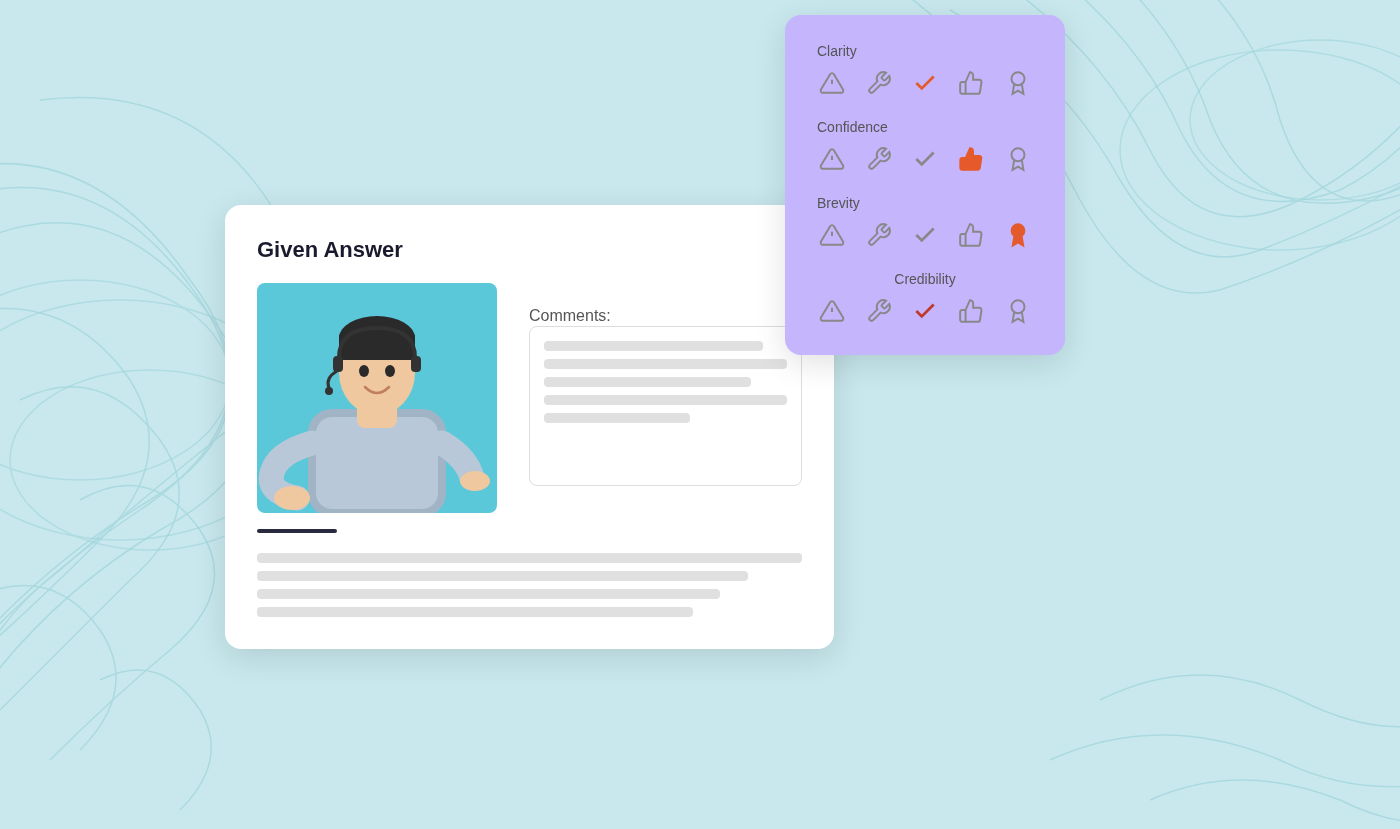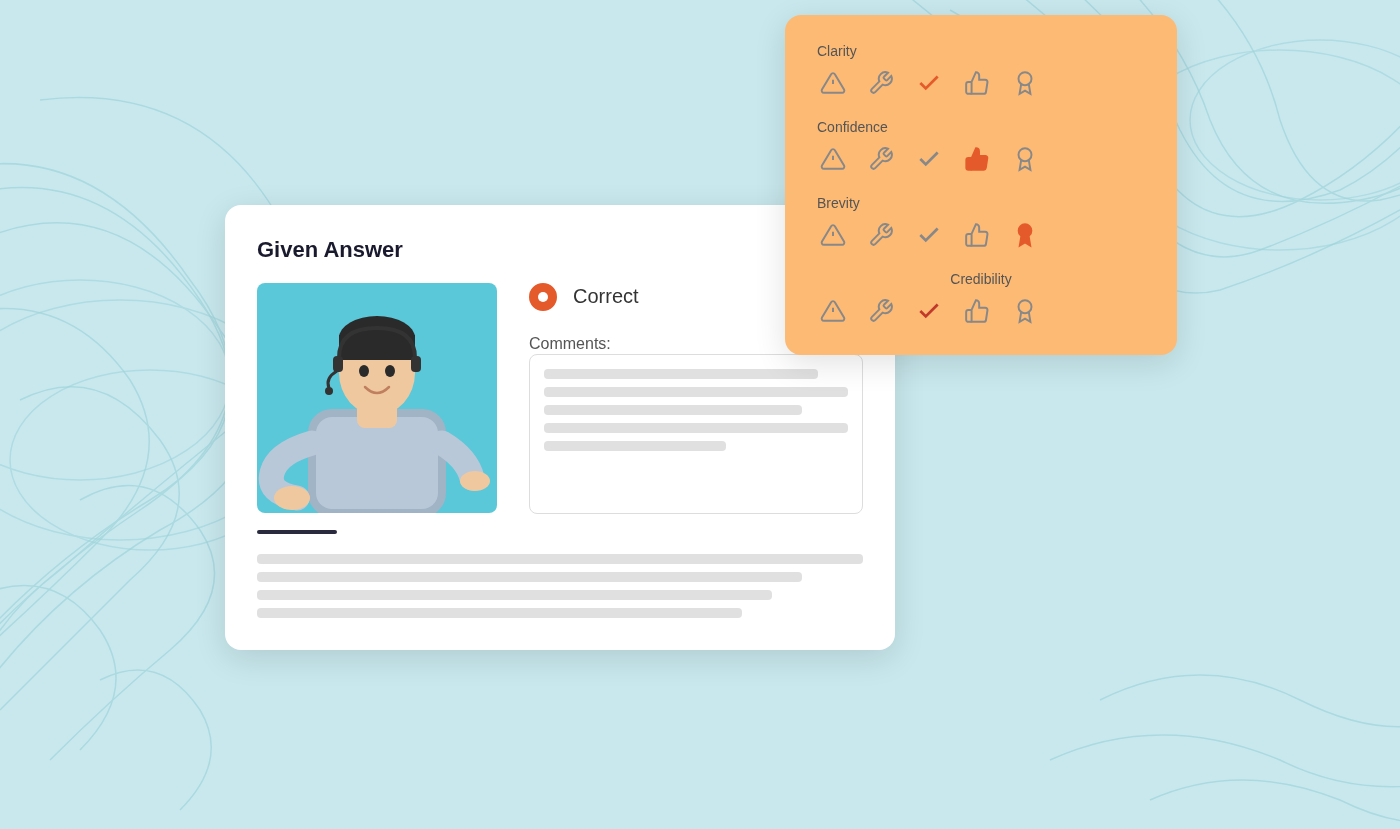--- a/index.html
+++ b/index.html
@@ -150,24 +150,24 @@
     .dark-line {
       height: 4px;
       background: #2a2a3e;
       border-radius: 2px;
       width: 80px;
       margin-bottom: 12px;
     }
 
     
     .metrics-card {
-      background: #fdba74;
+      background: #c4b5fd;
       border-radius: 16px;
       padding: 28px 32px;
-      width: 392px;
+      width: 280px;
       box-shadow: 0 8px 32px rgba(0,0,0,0.12);
       position: absolute;
       top: -110px;
       left: 560px;
       z-index: 3;
     }
 
     .metric-row {
       margin-bottom: 20px;
     }
@@ -243,21 +243,21 @@
       <ellipse cx="80" cy="380" rx="150" ry="100"></ellipse>
       <ellipse cx="150" cy="460" rx="140" ry="90"></ellipse>
       <ellipse cx="1280" cy="150" rx="160" ry="100"></ellipse>
       <ellipse cx="1320" cy="120" rx="130" ry="80"></ellipse>
     </g>
   </svg>
 </div>
 
 <div style="position: absolute; top: 50%; left: 50%; transform: translate(-50%, -50%); width: 950px; height: 580px;">
 
-  <div class="given-answer-card" style="position: absolute; top: 80px; left: 0; width: 670px;">
+  <div class="given-answer-card" style="position: absolute; top: 80px; left: 0; width: 609px;">
     <div class="card-title">Given Answer</div>
 
     <div class="card-body">
 
       <div class="person-image">
 
         <svg width="240" height="230" viewBox="0 0 240 230" xmlns="http://www.w3.org/2000/svg">
 
           <rect x="55" y="130" width="130" height="100" rx="20" fill="#b8c8d8"></rect>
 
@@ -287,24 +287,20 @@
           <path d="M 185 160 Q 210 175 215 195" stroke="#b8c8d8" stroke-width="25" fill="none" stroke-linecap="round"></path>
 
           <ellipse cx="35" cy="215" rx="18" ry="12" fill="#f0c8a0"></ellipse>
           <ellipse cx="218" cy="198" rx="15" ry="10" fill="#f0c8a0"></ellipse>
         </svg>
       </div>
 
       <div class="right-panel">
 
         <div class="radio-options">
-          <div class="radio-option">
-            <div class="radio-dot filled"></div>
-            <span class="radio-label">Correct</span>
-          </div>
         </div>
 
         <div class="comments-label">Comments:</div>
         <div class="comments-box">
           <div class="skeleton-line w90"></div>
           <div class="skeleton-line full"></div>
           <div class="skeleton-line w85"></div>
           <div class="skeleton-line full"></div>
           <div class="skeleton-line w60"></div>
         </div>

